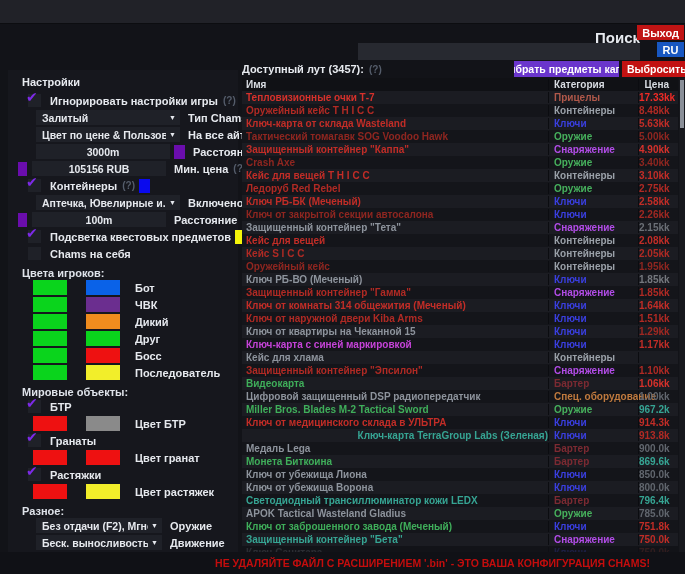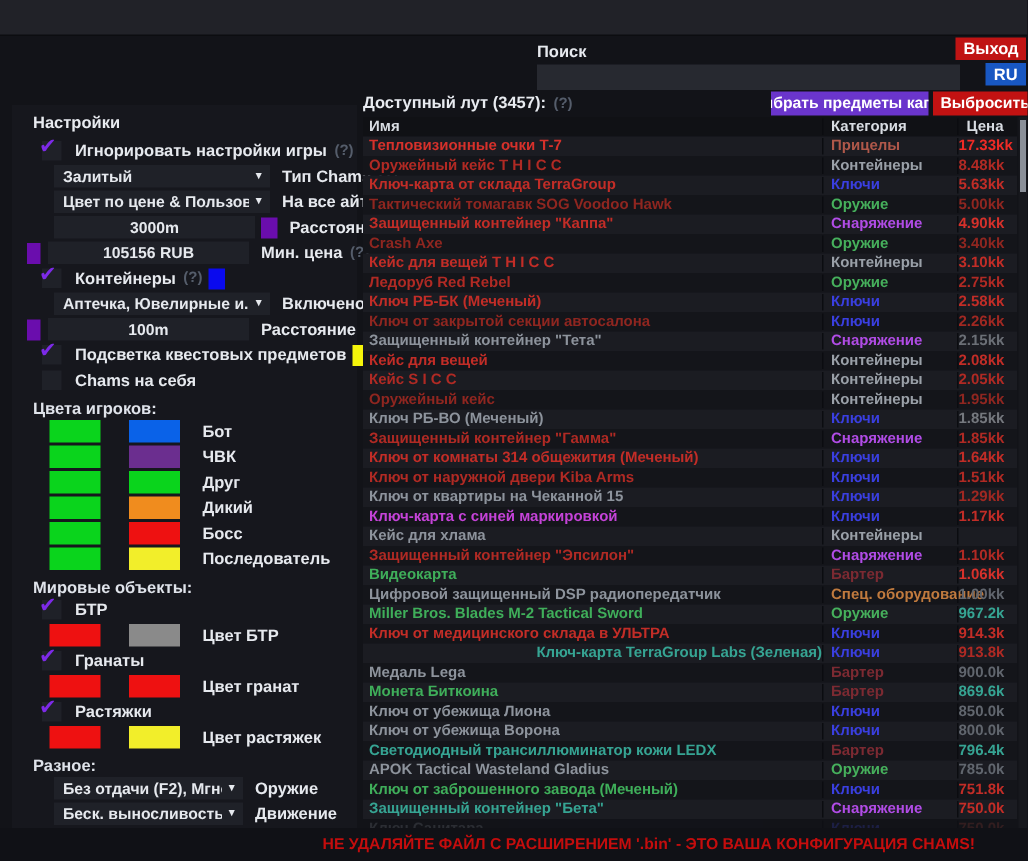--- a/index.html
+++ b/index.html
@@ -28,21 +28,21 @@
   .inp{width:134px;justify-content:center;font-size:10.5px;font-weight:700;color:#e6e9ee;cursor:text;}
   .sw{flex:none;}
   .sw.mini{width:9px;height:14px;margin-left:10px;margin-right:5px;}
   .sw.mid{width:11px;height:14px;margin-left:4px;}
   .sw.after{margin-left:4px;}
   .sw.big{width:34px;height:15px;margin-left:25px;}
   .sw.big2{width:34px;height:15px;margin-left:19px;margin-right:15px;}
   .gapl{margin-left:28px;}
   .lblgap{margin-left:8px;}
   
-  .toplabel{position:absolute;top:29px;left:358px;width:282px;text-align:left;font-size:11px;font-weight:700;color:#e6e9ee;}
+  .toplabel{position:absolute;top:29px;left:358px;width:282px;text-align:right;font-size:15px;font-weight:700;color:#e6e9ee;}
   #search-input{position:absolute;top:43px;left:358px;width:282px;height:17px;background:#272930;border:none;color:#dfe3e8;font-size:11px;padding:0 4px;box-sizing:border-box;}
   .btn{position:absolute;font-size:11px;font-weight:700;color:#fff;display:flex;align-items:center;justify-content:center;cursor:pointer;white-space:nowrap;overflow:hidden;}
   #exit-btn{top:25px;right:1px;height:15px;padding:0 5px;background:#c01414;}
   #ru-btn{top:42px;right:1px;height:15px;width:27px;background:#1857c2;}
   
   #loot-titlebar{position:absolute;left:242px;top:61px;width:443px;height:16px;display:flex;align-items:center;}
   #loot-title{font-size:11px;font-weight:700;color:#e8ebf0;}
   #kappa-btn{top:61px;left:514px;height:16px;width:105px;background:#6a35cc;font-size:10.5px;}
   #drop-btn{top:61px;left:622px;height:16px;width:63px;background:#c21212;font-size:10.5px;justify-content:flex-start;padding-left:5px;}
   #loot-table{position:absolute;left:242px;top:78px;width:436px;height:474px;overflow:hidden;}
@@ -140,27 +140,27 @@
         <span class="sw big2" style="background: rgb(10, 98, 232);"></span>
         <span class="slabel">Бот</span>
       </div>
       <div class="srow">
         <span class="sw big" style="background: rgb(10, 212, 28);"></span>
         <span class="sw big2" style="background: rgb(107, 46, 143);"></span>
         <span class="slabel">ЧВК</span>
       </div>
       <div class="srow">
         <span class="sw big" style="background: rgb(10, 212, 28);"></span>
+        <span class="sw big2" style="background: rgb(240, 140, 30);"></span>
+        <span class="slabel">Дикий</span>
+      </div>
+      <div class="srow">
+        <span class="sw big" style="background: rgb(10, 212, 28);"></span>
         <span class="sw big2" style="background: rgb(10, 212, 28);"></span>
         <span class="slabel">Друг</span>
-      </div>
-      <div class="srow">
-        <span class="sw big" style="background: rgb(10, 212, 28);"></span>
-        <span class="sw big2" style="background: rgb(240, 140, 30);"></span>
-        <span class="slabel">Дикий</span>
       </div>
       <div class="srow">
         <span class="sw big" style="background: rgb(10, 212, 28);"></span>
         <span class="sw big2" style="background: rgb(238, 17, 17);"></span>
         <span class="slabel">Босс</span>
       </div>
       <div class="srow">
         <span class="sw big" style="background: rgb(10, 212, 28);"></span>
         <span class="sw big2" style="background: rgb(242, 238, 42);"></span>
         <span class="slabel">Последователь</span>
@@ -258,21 +258,21 @@
         <div class="c-name" style="color: rgb(214, 49, 43);">Тепловизионные очки Т-7</div>
         <div class="c-cat" style="color: rgb(176, 88, 74);">Прицелы</div>
         <div class="c-price" style="color: rgb(239, 43, 38);">17.33kk</div>
       </div>
       <div class="trow odd">
         <div class="c-name" style="color: rgb(176, 42, 36);">Оружейный кейс T H I C C</div>
         <div class="c-cat" style="color: rgb(154, 160, 168);">Контейнеры</div>
         <div class="c-price" style="color: rgb(176, 42, 36);">8.48kk</div>
       </div>
       <div class="trow even">
-        <div class="c-name" style="color: rgb(194, 45, 39);">Ключ-карта от склада TerraGroup</div>
+        <div class="c-name" style="color: rgb(194, 45, 39);">Ключ-карта от склада Wasteland</div>
         <div class="c-cat" style="color: rgb(58, 63, 224);">Ключи</div>
         <div class="c-price" style="color: rgb(194, 45, 39);">5.63kk</div>
       </div>
       <div class="trow odd">
         <div class="c-name" style="color: rgb(143, 38, 32);">Тактический томагавк SOG Voodoo Hawk</div>
         <div class="c-cat" style="color: rgb(70, 176, 92);">Оружие</div>
         <div class="c-price" style="color: rgb(143, 38, 32);">5.00kk</div>
       </div>
       <div class="trow even">
         <div class="c-name" style="color: rgb(194, 45, 39);">Защищенный контейнер "Каппа"</div>

